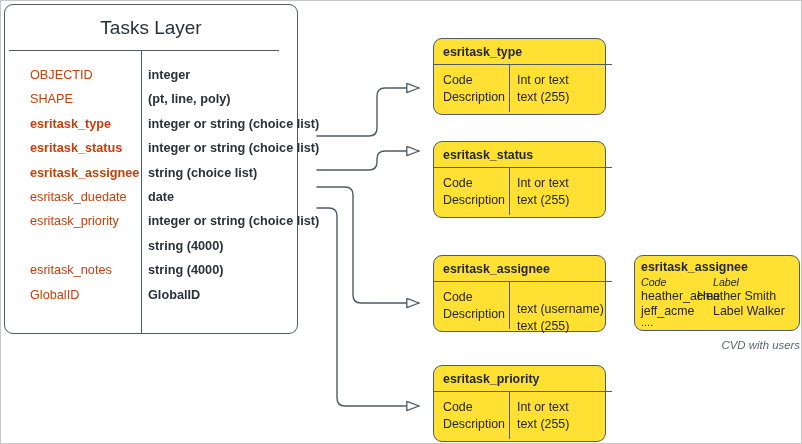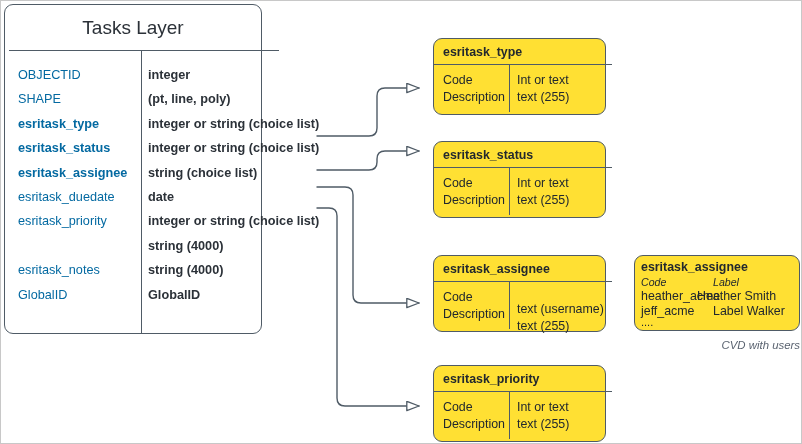--- a/index.html
+++ b/index.html
@@ -25,21 +25,21 @@
     width: 802px;
     height: 444px;
     pointer-events: none;
   }
 
   
   .entity-main {
     position: absolute;
     left: 3px;
     top: 3px;
-    width: 258px;
+    width: 294px;
     height: 330px;
     background: #ffffff;
     border: 1.4px solid #4f5b66;
     border-radius: 9px;
     box-sizing: border-box;
     z-index: 3;
   }
   .entity-main .title {
     position: absolute;
     left: 0;
@@ -74,23 +74,23 @@
     width: 100%;
   }
   .row {
     position: relative;
     height: 24.4px;
     line-height: 24.4px;
     white-space: nowrap;
   }
   .row .fname {
     position: absolute;
-    left: 13px;
+    left: 25px;
     font-size: 12.7px;
-    color: #0369a1;
+    color: #c2410c;
   }
   .row .ftype {
     position: absolute;
     left: 143px;
     font-size: 12.7px;
     color: #2b3138;
     font-weight: bold;
   }
   .row.key .fname { font-weight: bold; }
 

